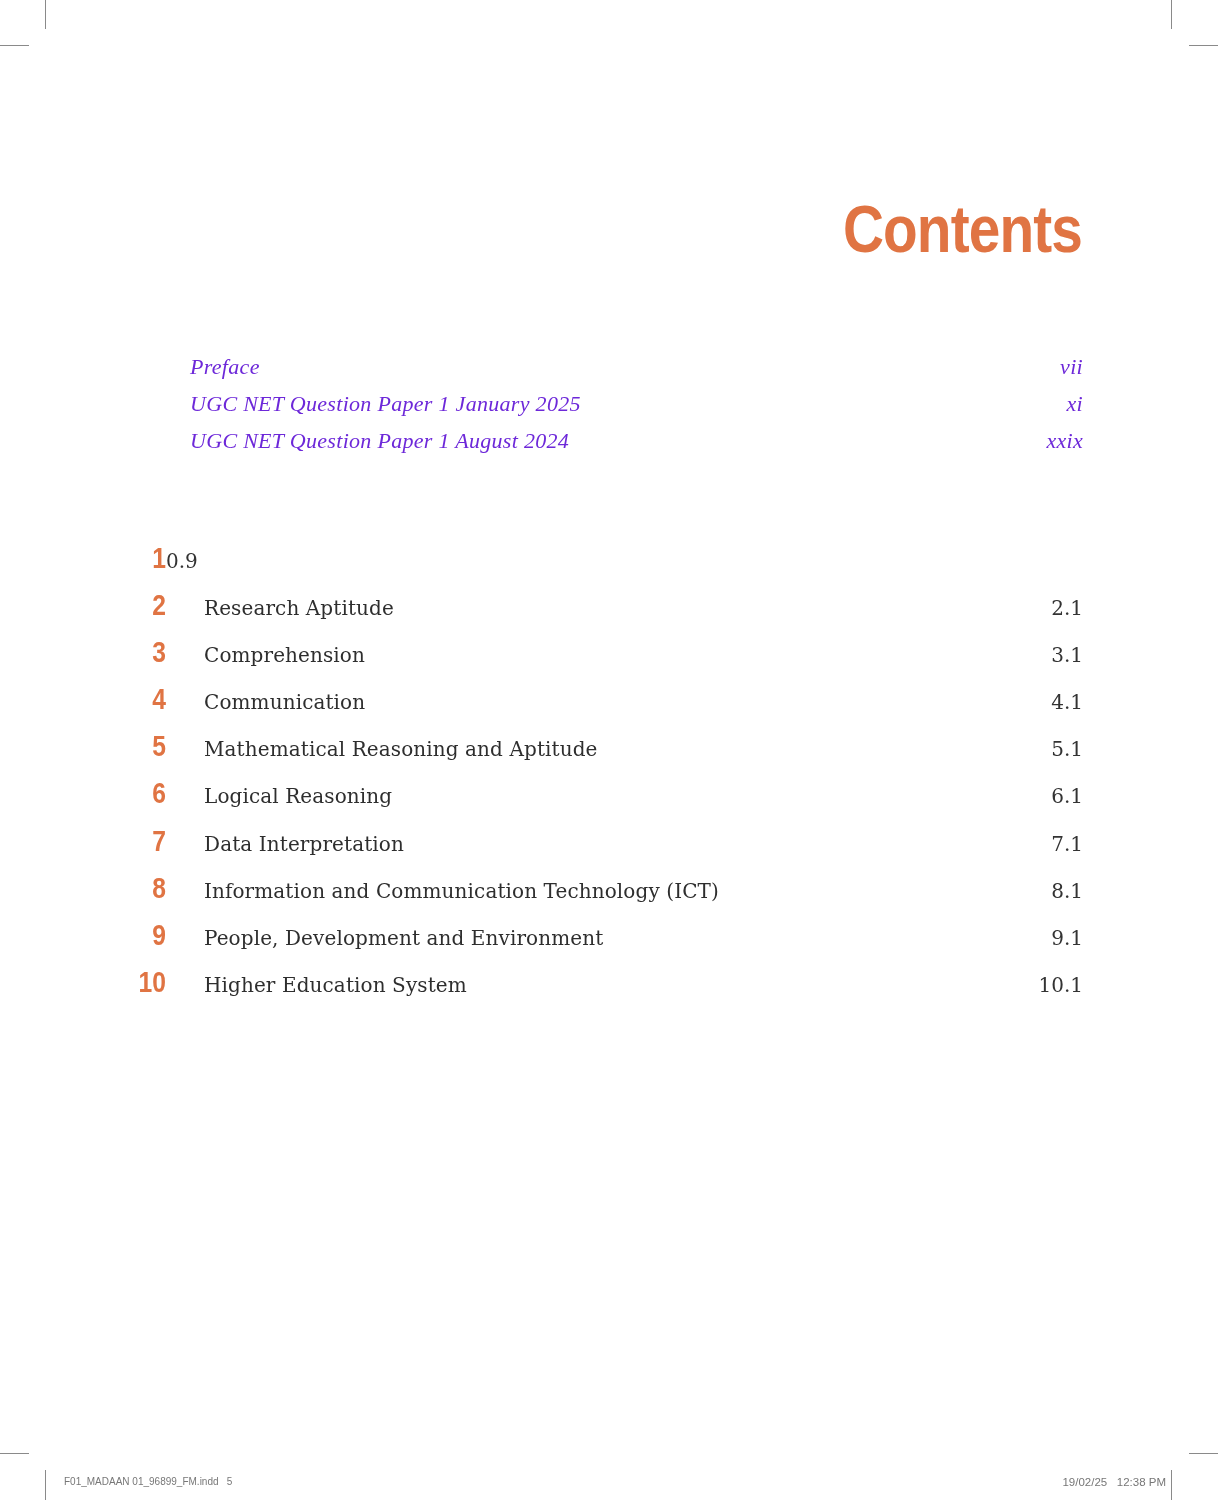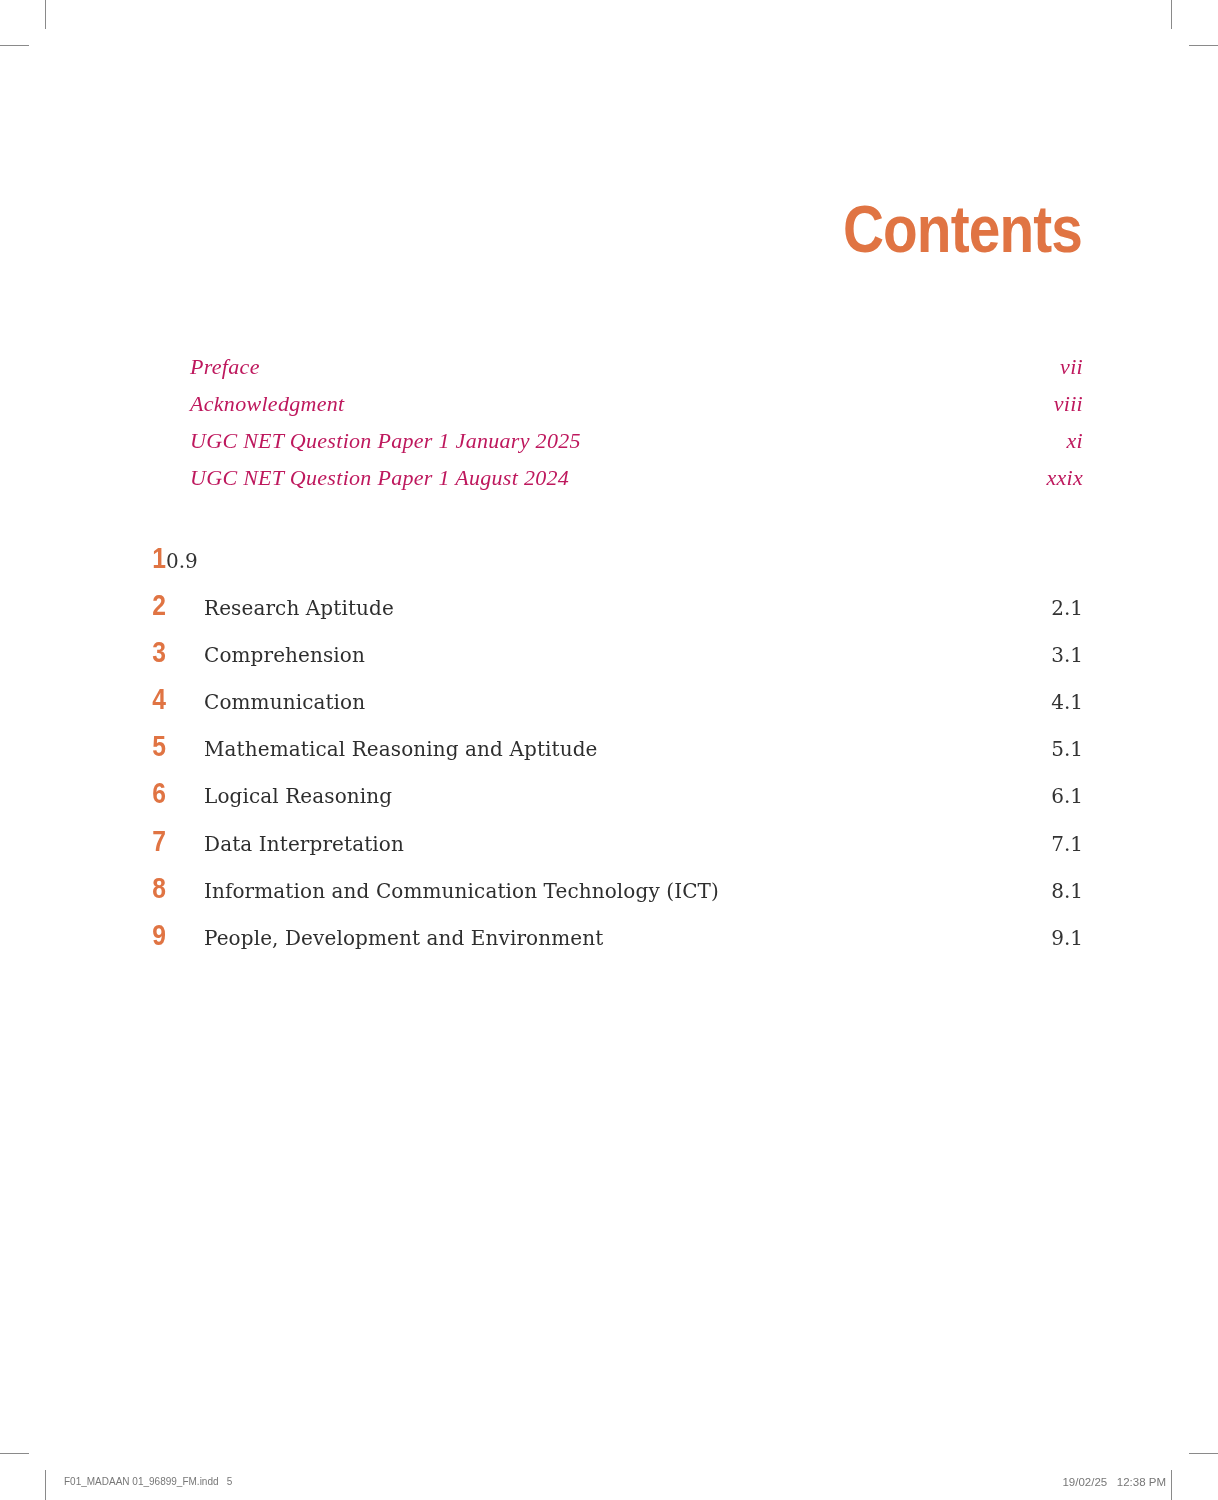--- a/index.html
+++ b/index.html
@@ -42,21 +42,21 @@
       width: 893px;
     }
     .front-row {
       display: flex;
       justify-content: space-between;
       align-items: baseline;
       height: 37px;
       font-family: "Liberation Serif", serif;
       font-style: italic;
       font-size: 22px;
-      color: #be185d;
+      color: #6d28d9;
       letter-spacing: 0.3px;
     }
     .front-row .page {
       font-family: Liberation Serif, serif;
       font-style: italic;
       margin-top: 36px;
     }
 
     .chapter-list {
       position: absolute;
@@ -123,24 +123,20 @@
 <div class="crop v" style="left:1171px; top:1470px; height:30px;"></div>
 
 <h1 class="title accent" style="margin: 0px; color: rgb(224, 116, 67);">Contents</h1>
 
 <div class="front-list">
   <div class="front-row">
     <span>Preface</span>
     <span class="page">vii</span>
   </div>
   <div class="front-row">
-    <span>Acknowledgment</span>
-    <span class="page">viii</span>
-  </div>
-  <div class="front-row">
     <span>UGC NET Question Paper 1 January 2025</span>
     <span class="page">xi</span>
   </div>
   <div class="front-row">
     <span>UGC NET Question Paper 1 August 2024</span>
     <span class="page">xxix</span>
   </div>
 </div>
 
 <div class="chapter-list">
@@ -181,16 +177,21 @@
   <div class="chapter-row">
     <span class="chapter-num accent" style="color: rgb(224, 116, 67);">8</span>
     <span class="chapter-title">Information and Communication Technology (ICT)</span>
     <span class="chapter-page">8.1</span>
   </div>
   <div class="chapter-row">
     <span class="chapter-num accent" style="color: rgb(224, 116, 67);">9</span>
     <span class="chapter-title">People, Development and Environment</span>
     <span class="chapter-page">9.1</span>
   </div>
+  <div class="chapter-row">
+    <span class="chapter-num accent" style="color: rgb(224, 116, 67);">10</span>
+    <span class="chapter-title">Higher Education System</span>
+    <span class="chapter-page">10.1</span>
+  </div>
 </div>
 
 <div class="footer-left" style="white-space:pre;">F01_MADAAN 01_96899_FM.indd   5</div>
 <div class="footer-right" style="white-space:pre;">19/02/25   12:38 PM</div>
 
 </body></html>

